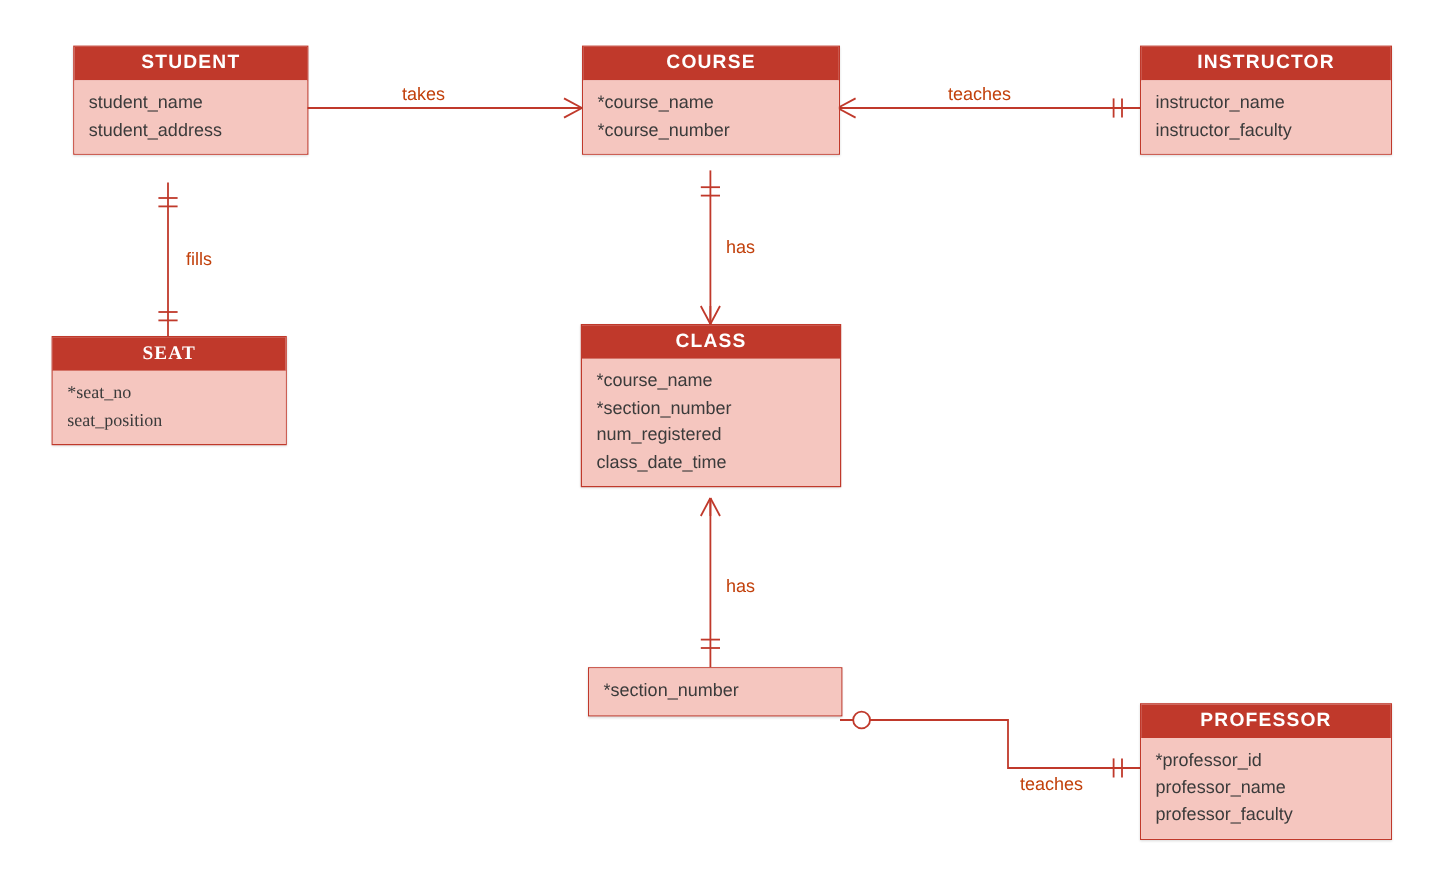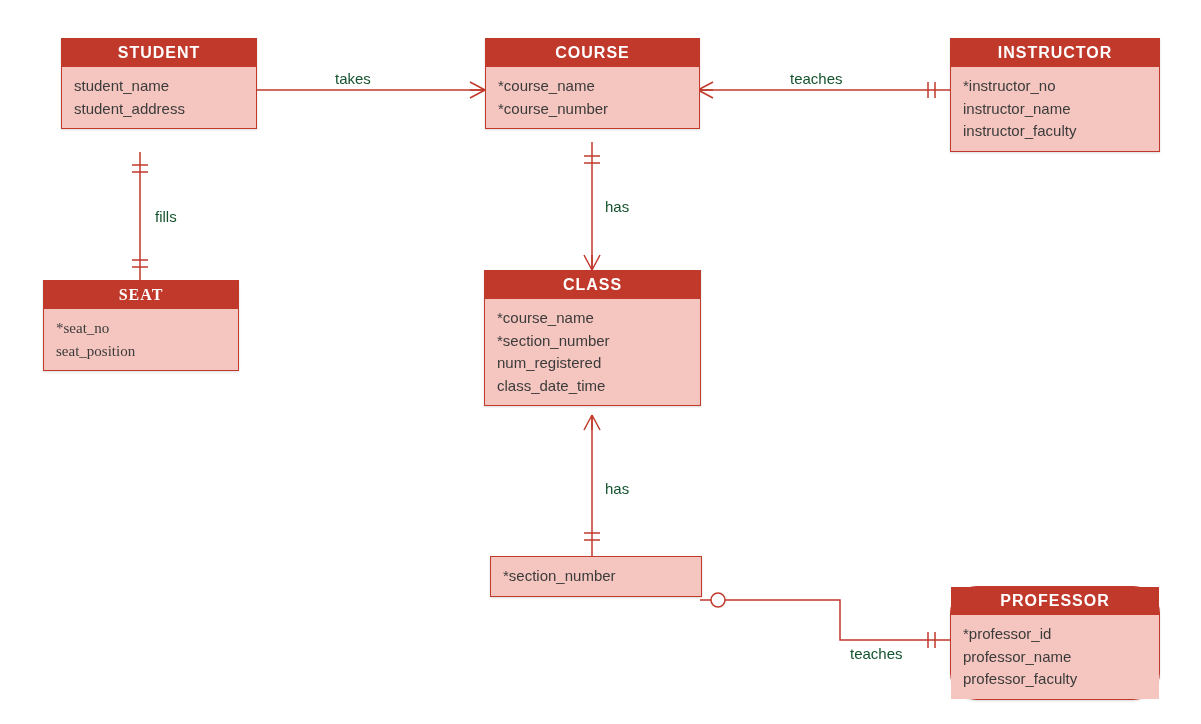--- a/index.html
+++ b/index.html
@@ -41,21 +41,21 @@
   .attr { white-space: nowrap; }
   svg.lines {
     position: absolute;
     left: 0; top: 0;
     width: 1201px;
     height: 724px;
     pointer-events: none;
   }
   .rel-label {
     position: absolute;
-    color: #14532d;
+    color: #c2410c;
     font-size: 15px;
     background: transparent;
   }
 </style>
 </head>
 <body>
 
 <div class="canvas">
 
   <svg class="lines">
@@ -134,21 +134,20 @@
     <div class="entity-header">COURSE</div>
     <div class="entity-body">
       <div class="attr">*course_name</div>
       <div class="attr">*course_number</div>
     </div>
   </div>
 
   <div class="entity" style="left:950px; top:38px; width:208px;">
     <div class="entity-header">INSTRUCTOR</div>
     <div class="entity-body">
-      <div class="attr">*instructor_no</div>
       <div class="attr">instructor_name</div>
       <div class="attr">instructor_faculty</div>
     </div>
   </div>
 
   <div class="entity" style="left:43px; top:280px; width:194px;font-family:Liberation Serif, serif;">
     <div class="entity-header">SEAT</div>
     <div class="entity-body">
       <div class="attr">*seat_no</div>
       <div class="attr">seat_position</div>
@@ -164,21 +163,21 @@
       <div class="attr">class_date_time</div>
     </div>
   </div>
 
   <div class="entity" style="left:490px; top:556px; width:210px;">
     <div class="entity-body">
       <div class="attr">*section_number</div>
     </div>
   </div>
 
-  <div class="entity" style="left:950px; top:586px; width:208px;border-radius:27px;">
+  <div class="entity" style="left:950px; top:586px; width:208px;">
     <div class="entity-header">PROFESSOR</div>
     <div class="entity-body">
       <div class="attr">*professor_id</div>
       <div class="attr">professor_name</div>
       <div class="attr">professor_faculty</div>
     </div>
   </div>
 
 </div>
 

